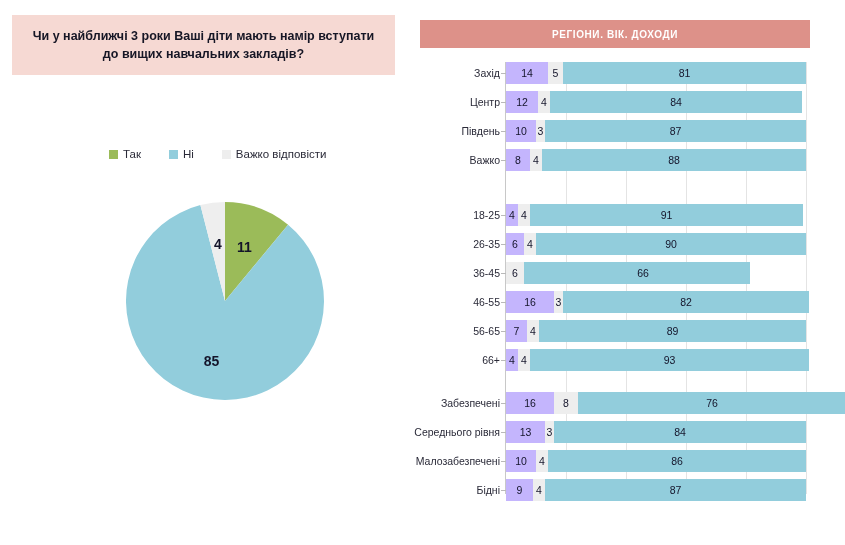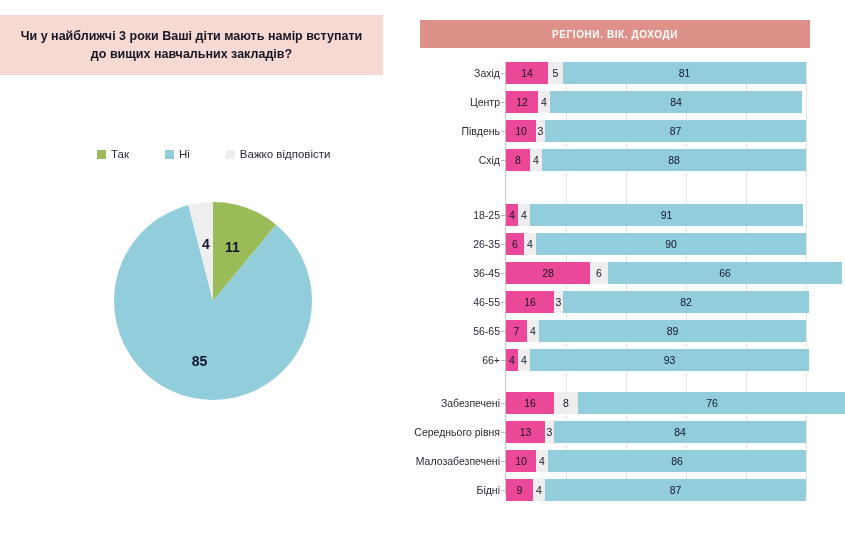--- a/index.html
+++ b/index.html
@@ -5,33 +5,33 @@
   html,body{margin:0;padding:0;}
   body{
     width:845px;height:545px;
     background:#ffffff;
     font-family:"Liberation Sans","DejaVu Sans",sans-serif;
     position:relative;
     overflow:hidden;
     color:#1a1a2e;
   }
   
-  #left-panel{position:absolute;left:0;top:0;width:395px;height:465px;}
+  #left-panel{position:absolute;left:12px;top:0;width:395px;height:465px;}
   #question-banner{
     position:absolute;left:0;top:15px;width:383px;height:60px;
     background:#f6d9d3;
     display:flex;align-items:center;justify-content:center;
   }
   #question-text{
     font-size:12.5px;font-weight:bold;line-height:1.45;
     text-align:center;color:#161625;width:350px;
   }
   #pie-legend{
     position:absolute;left:60px;top:144px;width:250px;height:20px;
-    display:flex;align-items:center;gap:36px;justify-content:flex-start;
+    display:flex;align-items:center;gap:28px;justify-content:flex-start;
     padding-left:37px;box-sizing:border-box;
   }
   .legend-item{display:flex;align-items:center;gap:5px;}
   .legend-swatch{width:9px;height:9px;display:inline-block;}
   .legend-label{font-size:11.5px;color:#2a2a38;white-space:nowrap;}
   #pie-wrap{position:absolute;left:114px;top:202px;width:198px;height:198px;}
   #pie-svg{display:block;}
   .pie-value{font-size:14px;font-weight:bold;fill:#14142a;
     font-family:"Liberation Sans","DejaVu Sans",sans-serif;}
 
@@ -56,21 +56,21 @@
     display:flex;align-items:center;
   }
   .row-label{
     position:absolute;left:0;width:105px;text-align:right;
     font-size:10.5px;color:#2a2a38;line-height:22px;white-space:nowrap;
   }
   .tick{position:absolute;left:106px;width:5px;height:1px;background:#b9b9b9;top:11px;}
   .bars{position:absolute;left:111px;height:22px;display:flex;align-items:stretch;}
   .seg{display:flex;align-items:center;justify-content:center;
     font-size:10.5px;color:#14142a;overflow:visible;position:relative;}
-  .seg-yes{background:#ec4899;}
+  .seg-yes{background:#c4b5fd;}
   .seg-hard{background:#eeeeee;}
   .seg-no{background:#92cddc;}
   .seg span{position:relative;z-index:2;white-space:nowrap;}
 </style>
 </head>
 <body>
 
 <div id="left-panel">
 
   <div id="question-banner">
@@ -160,21 +160,21 @@
             </div>
             <div class="seg seg-hard" style="width: 9px;">
               <span>3</span>
             </div>
             <div class="seg seg-no" style="width: 261px;">
               <span>87</span>
             </div>
           </div>
         </div>
         <div class="bar-row">
-          <div class="row-label">Схід</div>
+          <div class="row-label">Важко</div>
           <div class="tick"></div>
           <div class="bars">
             <div class="seg seg-yes" style="width: 24px;">
               <span>8</span>
             </div>
             <div class="seg seg-hard" style="width: 12px;">
               <span>4</span>
             </div>
             <div class="seg seg-no" style="width: 264px;">
               <span>88</span>
@@ -210,27 +210,24 @@
             </div>
             <div class="seg seg-no" style="width: 270px;">
               <span>90</span>
             </div>
           </div>
         </div>
         <div class="bar-row">
           <div class="row-label">36-45</div>
           <div class="tick"></div>
           <div class="bars">
-            <div class="seg seg-yes" style="width: 84px;">
-              <span>28</span>
-            </div>
             <div class="seg seg-hard" style="width: 18px;">
               <span>6</span>
             </div>
-            <div class="seg seg-no" style="width: 234px;">
+            <div class="seg seg-no" style="width: 214px; padding-left: 12px;">
               <span>66</span>
             </div>
           </div>
         </div>
         <div class="bar-row">
           <div class="row-label">46-55</div>
           <div class="tick"></div>
           <div class="bars">
             <div class="seg seg-yes" style="width: 48px;">
               <span>16</span>

